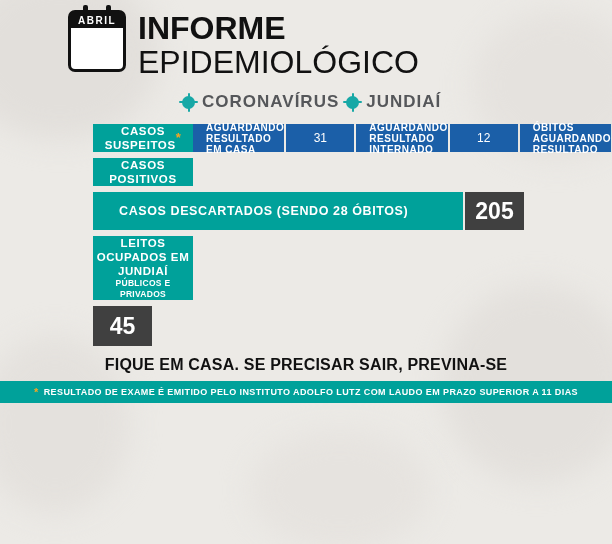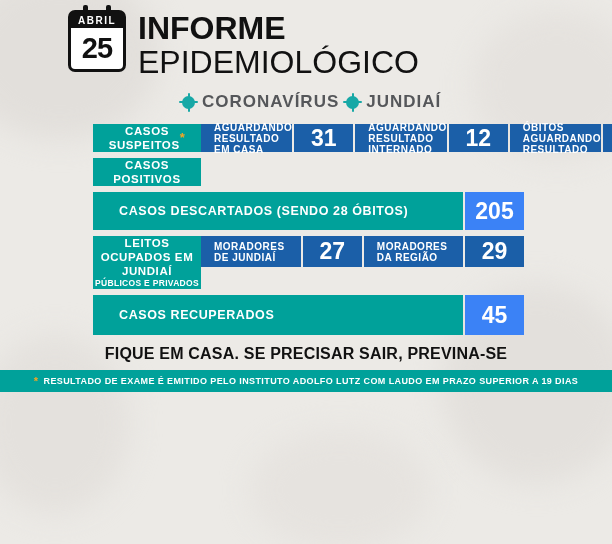--- a/index.html
+++ b/index.html
@@ -53,46 +53,46 @@
   .virus::before,.virus::after{
     content:"";position:absolute;background:#17a8a6;
   }
   .virus::before{left:5.5px;top:-3px;width:2px;height:19px;border-radius:1px;}
   .virus::after{left:-3px;top:5.5px;width:19px;height:2px;border-radius:1px;}
 
   
   .blocks{margin-top:12px;padding:0 88px 0 93px;}
   .block{display:flex;margin-bottom:6px;}
   .cat{
-    background:#00a19a;color:#fff;width:108px;flex:none;
+    background:#00a19a;color:#fff;width:100px;flex:none;
     display:flex;flex-direction:column;align-items:center;justify-content:center;
     text-align:center;font-weight:bold;font-size:11.5px;letter-spacing:.6px;line-height:14px;
   }
   .cat .small{font-size:8.5px;letter-spacing:.3px;line-height:11px;font-weight:bold;}
   .rows{flex:1;display:flex;gap:2px;}
   .row{display:flex;gap:2px;height:28px;}
   .row .label{
     flex:1;background:#1b5fa8;color:#fff;display:flex;align-items:center;
     padding-left:13px;font-size:10px;font-weight:bold;letter-spacing:.5px;
   }
   .row .val{
-    width:59px;flex:none;background:#1b5fa8;color:#fff;
+    width:68px;flex:none;background:#1b5fa8;color:#fff;
     display:flex;align-items:center;justify-content:center;
-    font-size:23px;font-weight:bold;
+    font-size:12px;font-weight:normal;
   }
   .asterisk{color:#f5a623;font-size:13px;line-height:0;vertical-align:top;}
 
   
   .wide{display:flex;gap:2px;margin-bottom:6px;height:38px;}
   .wide .label{
     flex:1;background:#00a19a;color:#fff;display:flex;align-items:center;
     padding-left:26px;font-size:12.5px;font-weight:bold;letter-spacing:.6px;
   }
   .wide .val{
-    width:59px;flex:none;background:#3b82f6;color:#fff;
+    width:59px;flex:none;background:#404040;color:#fff;
     display:flex;align-items:center;justify-content:center;
     font-size:23px;font-weight:bold;
   }
   .wide.tall{height:40px;}
 
   
   .footer-msg{
     text-align:center;font-size:16px;font-weight:bold;color:#111;
     letter-spacing:.2px;margin-top:10px;
   }
@@ -112,21 +112,20 @@
 <div class="bg-blob b4"></div>
 <div class="bg-blob b5"></div>
 
 <div class="page">
 
   <div class="header">
     <div class="calendar">
       <div class="ring r1"></div>
       <div class="ring r2"></div>
       <div class="month">ABRIL</div>
-      <div class="day">25</div>
     </div>
     <div class="titles">
       <div class="t1">INFORME</div>
       <div class="t2">EPIDEMIOLÓGICO</div>
       <div class="subtitle">
         <span class="virus"></span>
         <span>CORONAVÍRUS</span>
         <span class="virus"></span>
         <span>JUNDIAÍ</span>
       </div>
@@ -168,38 +167,27 @@
       <div class="val">205</div>
     </div>
 
     <div class="block">
       <div class="cat">
         <div>LEITOS</div>
         <div>OCUPADOS EM</div>
         <div>JUNDIAÍ</div>
         <div class="small">PÚBLICOS E PRIVADOS</div>
       </div>
-      <div class="rows">
-        <div class="row" style="height:31px">
-          <div class="label">MORADORES DE JUNDIAÍ</div>
-          <div class="val">27</div>
-        </div>
-        <div class="row" style="height:31px">
-          <div class="label">MORADORES DA REGIÃO</div>
-          <div class="val">29</div>
-        </div>
-      </div>
     </div>
 
     <div class="wide tall">
-      <div class="label">CASOS RECUPERADOS</div>
       <div class="val">45</div>
     </div>
 
   </div>
 
   <div class="footer-msg">FIQUE EM CASA. SE PRECISAR SAIR, PREVINA-SE</div>
   <div class="footer-note">
     <span class="ast">*</span>
-    <span>RESULTADO DE EXAME É EMITIDO PELO INSTITUTO ADOLFO LUTZ COM LAUDO EM PRAZO SUPERIOR A 19 DIAS</span>
+    <span>RESULTADO DE EXAME É EMITIDO PELO INSTITUTO ADOLFO LUTZ COM LAUDO EM PRAZO SUPERIOR A 11 DIAS</span>
   </div>
 
 </div>
 
 </body></html>

